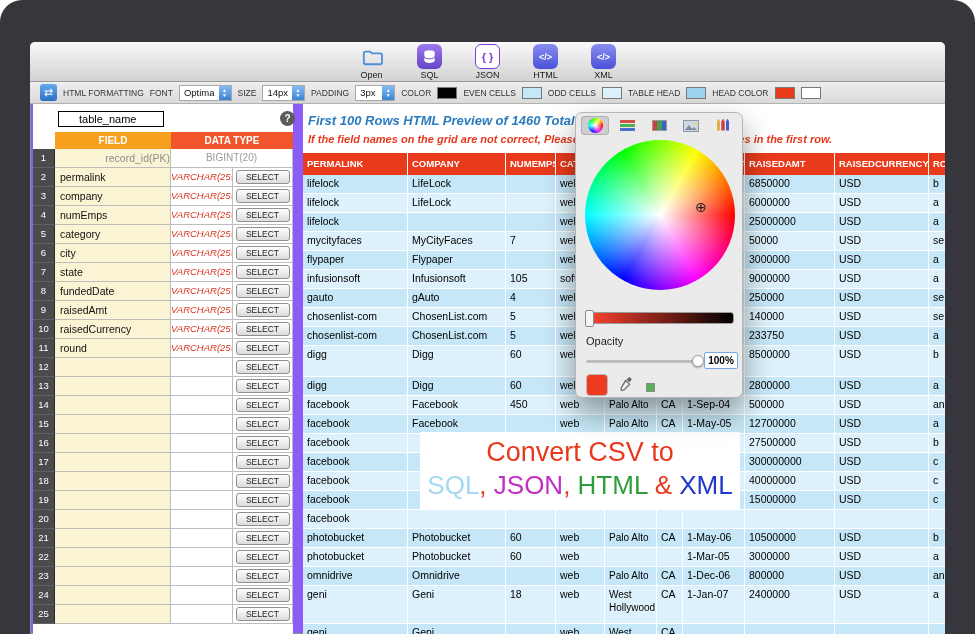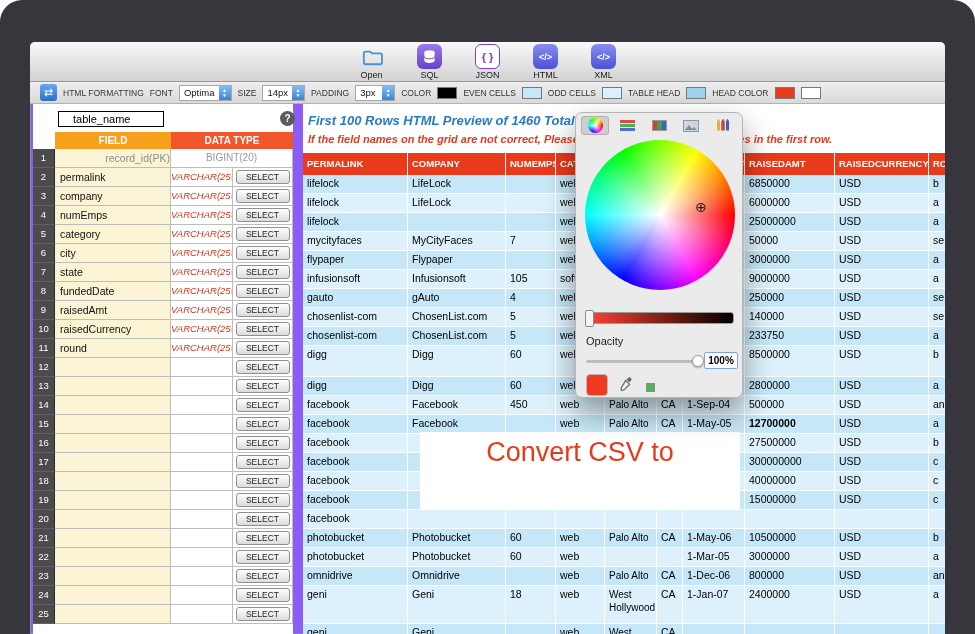--- a/index.html
+++ b/index.html
@@ -24,21 +24,21 @@
   .fbicon{width:17px;height:17px;border-radius:3px;background:linear-gradient(#66a8ef,#2a6fc4);color:#fff;text-align:center;line-height:17px;font-size:11px;flex:none;}
   .fbicon::before{content:"\21C4";}
   .fblabel{flex:none;text-align:center;}
   .popup{display:flex;align-items:stretch;background:#fff;border:1px solid #a8a8a8;height:16px;flex:none;}
   .popup .val{font-size:9.5px;padding:1px 4px 0 4px;color:#111;min-width:26px;}
   .popup .arr{width:12px;background:linear-gradient(#83bdf5,#3c82d4);color:#fff;display:flex;flex-direction:column;align-items:center;justify-content:center;font-size:5px;line-height:5px;}
   .swatch{width:20px;height:12px;border:1px solid #777;flex:none;background:#fff;}
 
   
   .schema{position:absolute;left:3px;top:62px;width:260px;height:530px;background:#fff;}
-  .tn-input{position:absolute;left:25px;top:7px;width:106px;height:16px;border:1.5px solid #000;font-family:"Liberation Sans",sans-serif;font-size:11px;padding:0 14px;}
+  .tn-input{position:absolute;left:25px;top:7px;width:106px;height:16px;border:1.5px solid #000;font-family:"Liberation Sans",sans-serif;font-size:11px;padding:0 20px;}
   .help{position:absolute;left:247px;top:7px;width:15px;height:15px;border-radius:50%;background:#5c5c5c;color:#fff;font-size:10px;font-weight:bold;text-align:center;line-height:15px;}
   .sgrid{position:absolute;left:0;top:28px;width:260px;}
   .sheader{display:flex;height:17px;font-weight:bold;color:#fff;font-size:10px;}
   .sh-num{width:22px;}
   .sh-field{width:116px;background:#f7a01d;text-align:center;line-height:17px;}
   .sh-type{width:122px;background:#f2552a;text-align:center;line-height:17px;}
   .srow{display:flex;height:19px;}
   .scell{border-right:1px solid #bdbdbd;border-bottom:1px solid #bdbdbd;overflow:hidden;white-space:nowrap;}
   .scell.num{width:22px;background:#4b4b4b;color:#fff;font-size:9.5px;text-align:center;line-height:18px;border-right:1px solid #2a2a2a;border-bottom:1px solid #616161;}
   .scell.field{width:116px;background:#fbf4d4;font-size:10.5px;color:#111;padding:3px 0 0 5px;}
@@ -545,21 +545,21 @@
                 <div class="pcell" style="width: 52px;">an</div>
               </div>
               <div class="prow" style="height: 19px; background: rgb(198, 231, 247);">
                 <div class="pcell" style="width: 105px;">facebook</div>
                 <div class="pcell" style="width: 98px;">Facebook</div>
                 <div class="pcell" style="width: 50px;"></div>
                 <div class="pcell" style="width: 49px;">web</div>
                 <div class="pcell wrapcell" style="width: 52px;">Palo Alto</div>
                 <div class="pcell" style="width: 26px;">CA</div>
                 <div class="pcell" style="width: 62px;">1-May-05</div>
-                <div class="pcell" style="width: 90px; font-weight: bold;">12700000</div>
+                <div class="pcell" style="width: 90px;">12700000</div>
                 <div class="pcell" style="width: 94px;">USD</div>
                 <div class="pcell" style="width: 52px;">a</div>
               </div>
               <div class="prow" style="height: 19px; background: rgb(220, 241, 251);">
                 <div class="pcell" style="width: 105px;">facebook</div>
                 <div class="pcell" style="width: 98px;"></div>
                 <div class="pcell" style="width: 50px;"></div>
                 <div class="pcell" style="width: 49px;"></div>
                 <div class="pcell wrapcell" style="width: 52px;"></div>
                 <div class="pcell" style="width: 26px;"></div>
@@ -675,20 +675,21 @@
                 <div class="pcell" style="width: 90px;"></div>
                 <div class="pcell" style="width: 94px;"></div>
                 <div class="pcell" style="width: 52px;"></div>
               </div>
             </div>
         </div>
       </div>
 
       <div class="banner">
         <div class="bl1" style="color: rgb(232, 57, 29);">Convert CSV to</div>
+        <div class="bl2"><span style="color: rgb(165, 216, 242);">SQL</span><span style="color: rgb(232, 57, 29);">, </span><span style="color: rgb(195, 47, 195);">JSON</span><span style="color: rgb(232, 57, 29);">, </span><span style="color: rgb(47, 158, 58);">HTML</span><span style="color: rgb(232, 57, 29);"> &amp; </span><span style="color: rgb(34, 54, 204);">XML</span></div>
       </div>
 
       <div class="picker">
         <div class="ptabs">
           <div class="ptab active">
               <div class="ico-wheel"></div>
             </div>
           <div class="ptab">
               <div class="ico-sliders">
                 <i></i>

